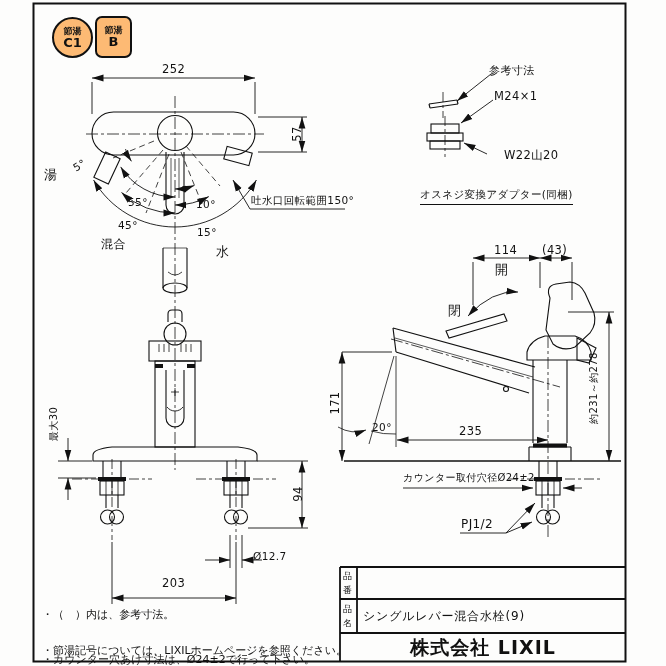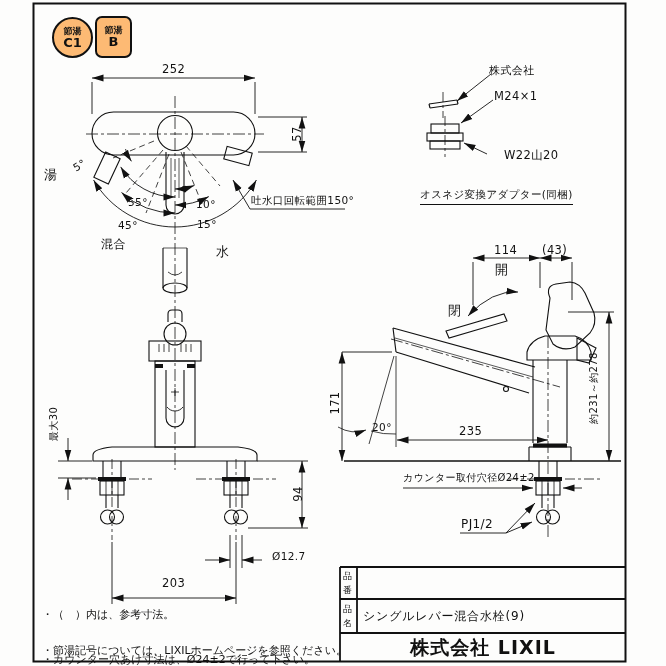--- a/index.html
+++ b/index.html
@@ -294,32 +294,32 @@
   </div>
 
   <div class="label fs115" style="left:162px;top:62px;">252</div>
   <div class="label vtext fs115" style="left:289px;top:127px;">57</div>
   <div class="label fs13" style="left:44px;top:166px;">湯</div>
   <div class="label fs105" style="left:73px;top:159px;transform:rotate(-32deg);">5°</div>
   <div class="label fs105" style="left:128px;top:196px;">55°</div>
   <div class="label fs105" style="left:118px;top:219px;">45°</div>
   <div class="label fs12" style="left:101px;top:236px;text-align:right;">混合</div>
   <div class="label fs105" style="left:196px;top:198px;">10°</div>
-  <div class="label fs105" style="left:197px;top:218px;">15°</div>
+  <div class="label fs105" style="left:197px;top:226px;">15°</div>
   <div class="label fs13" style="left:216px;top:243px;">水</div>
   <div class="label fs105" style="left:251px;top:194px;">吐水口回転範囲150°</div>
 
-  <div class="label" style="left:489px;top:63px;">株式会社</div>
+  <div class="label" style="left:489px;top:63px;">参考寸法</div>
   <div class="label fs115" style="left:494px;top:89px;">M24×1</div>
   <div class="label fs115" style="left:504px;top:148px;">W22山20</div>
   <div class="label fs105 underl" style="left:420px;top:188px;">オスネジ変換アダプター(同梱)</div>
 
   <div class="label vtext fs10" style="left:37px;top:417px;">最大30</div>
   <div class="label vtext fs115" style="left:290px;top:487px;">94</div>
-  <div class="label fs105" style="left:272px;top:550px;text-align:center;">Ø12.7</div>
+  <div class="label fs105" style="left:253px;top:550px;text-align:center;">Ø12.7</div>
   <div class="label fs115" style="left:162px;top:576px;">203</div>
 
   <div class="label fs115" style="left:494px;top:243px;">114</div>
   <div class="label fs115" style="left:542px;top:243px;">(43)</div>
   <div class="label fs13" style="left:495px;top:261px;">開</div>
   <div class="label fs13" style="left:448px;top:302px;">閉</div>
   <div class="label vtext fs115" style="left:323px;top:396px;">171</div>
   <div class="label fs105" style="left:372px;top:421px;">20°</div>
   <div class="label fs115" style="left:459px;top:424px;">235</div>
   <div class="label vtext fs10" style="left:558px;top:381px;">約231～約278</div>

